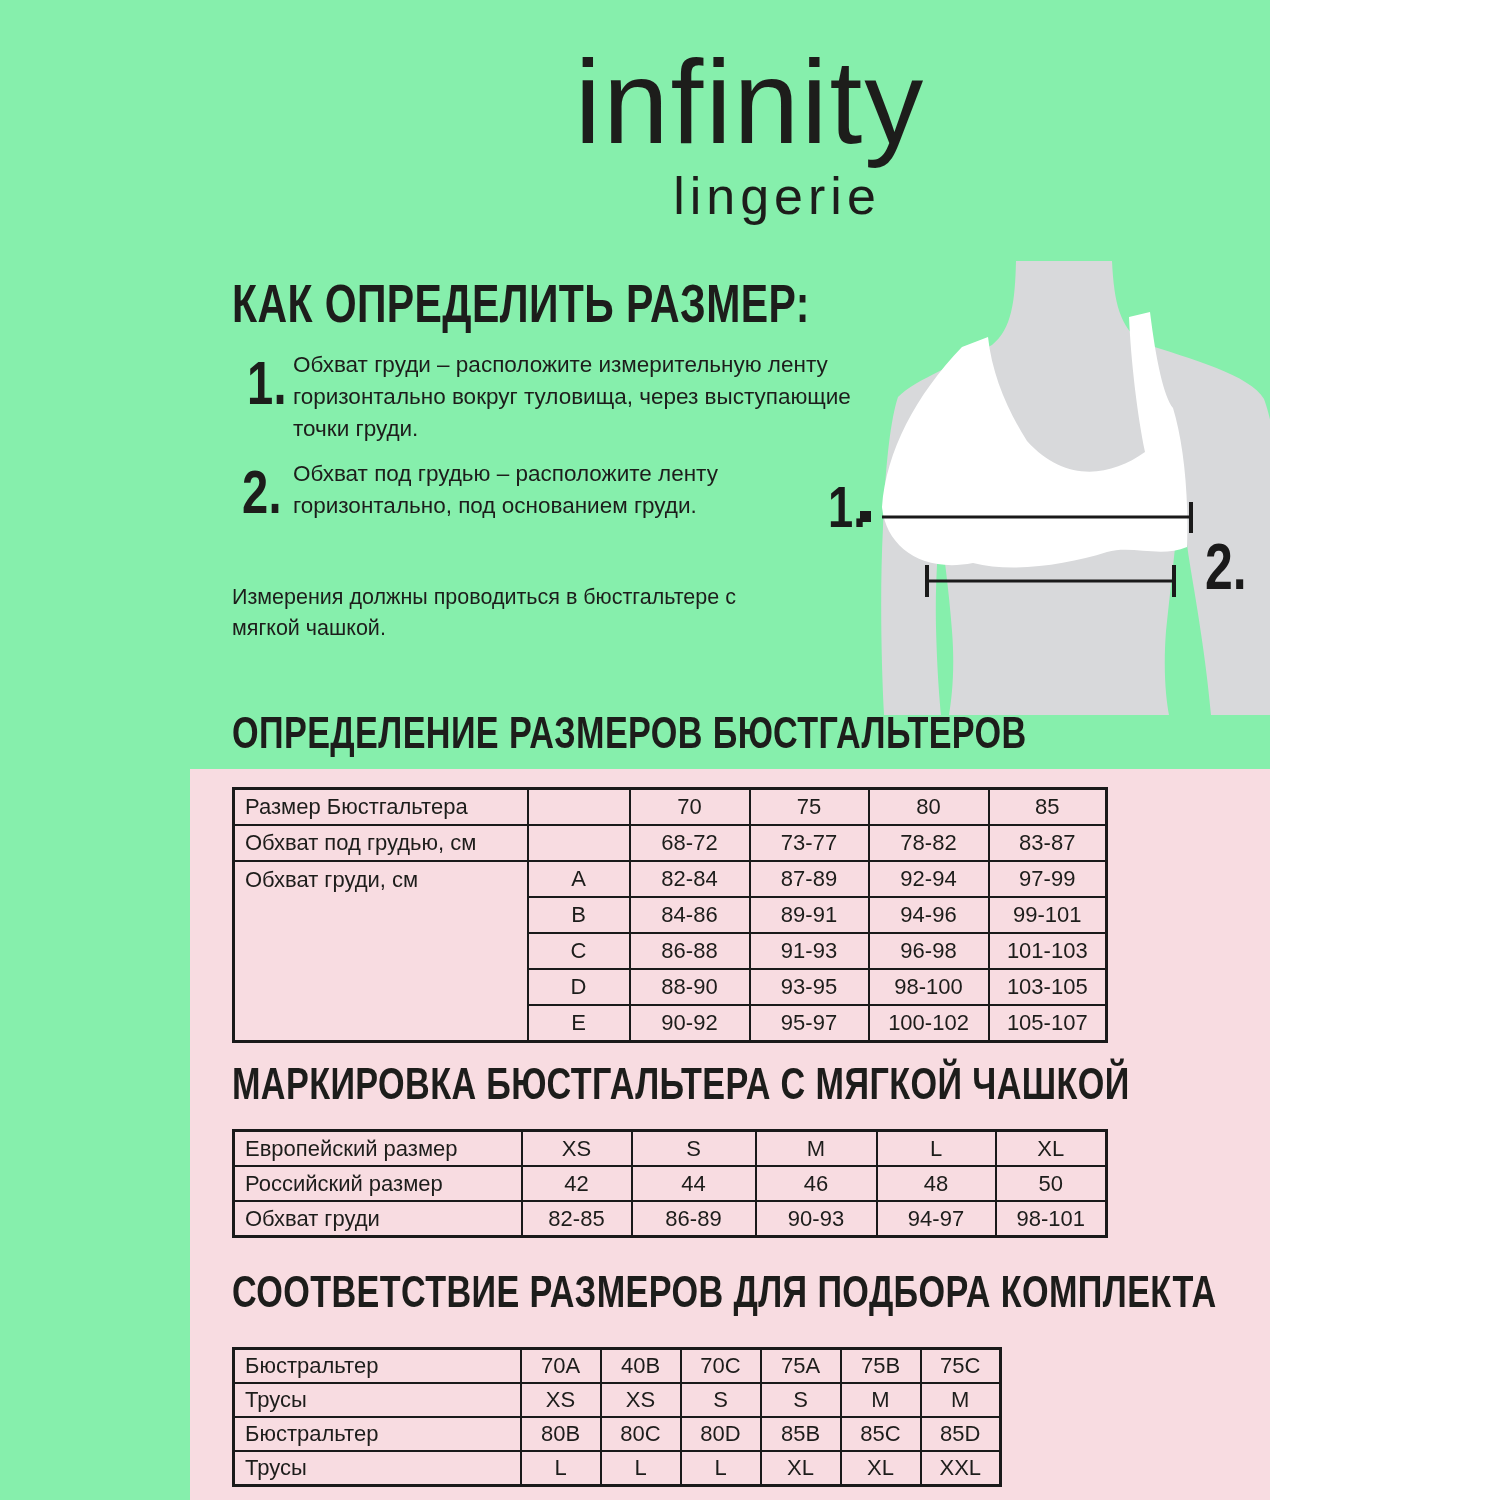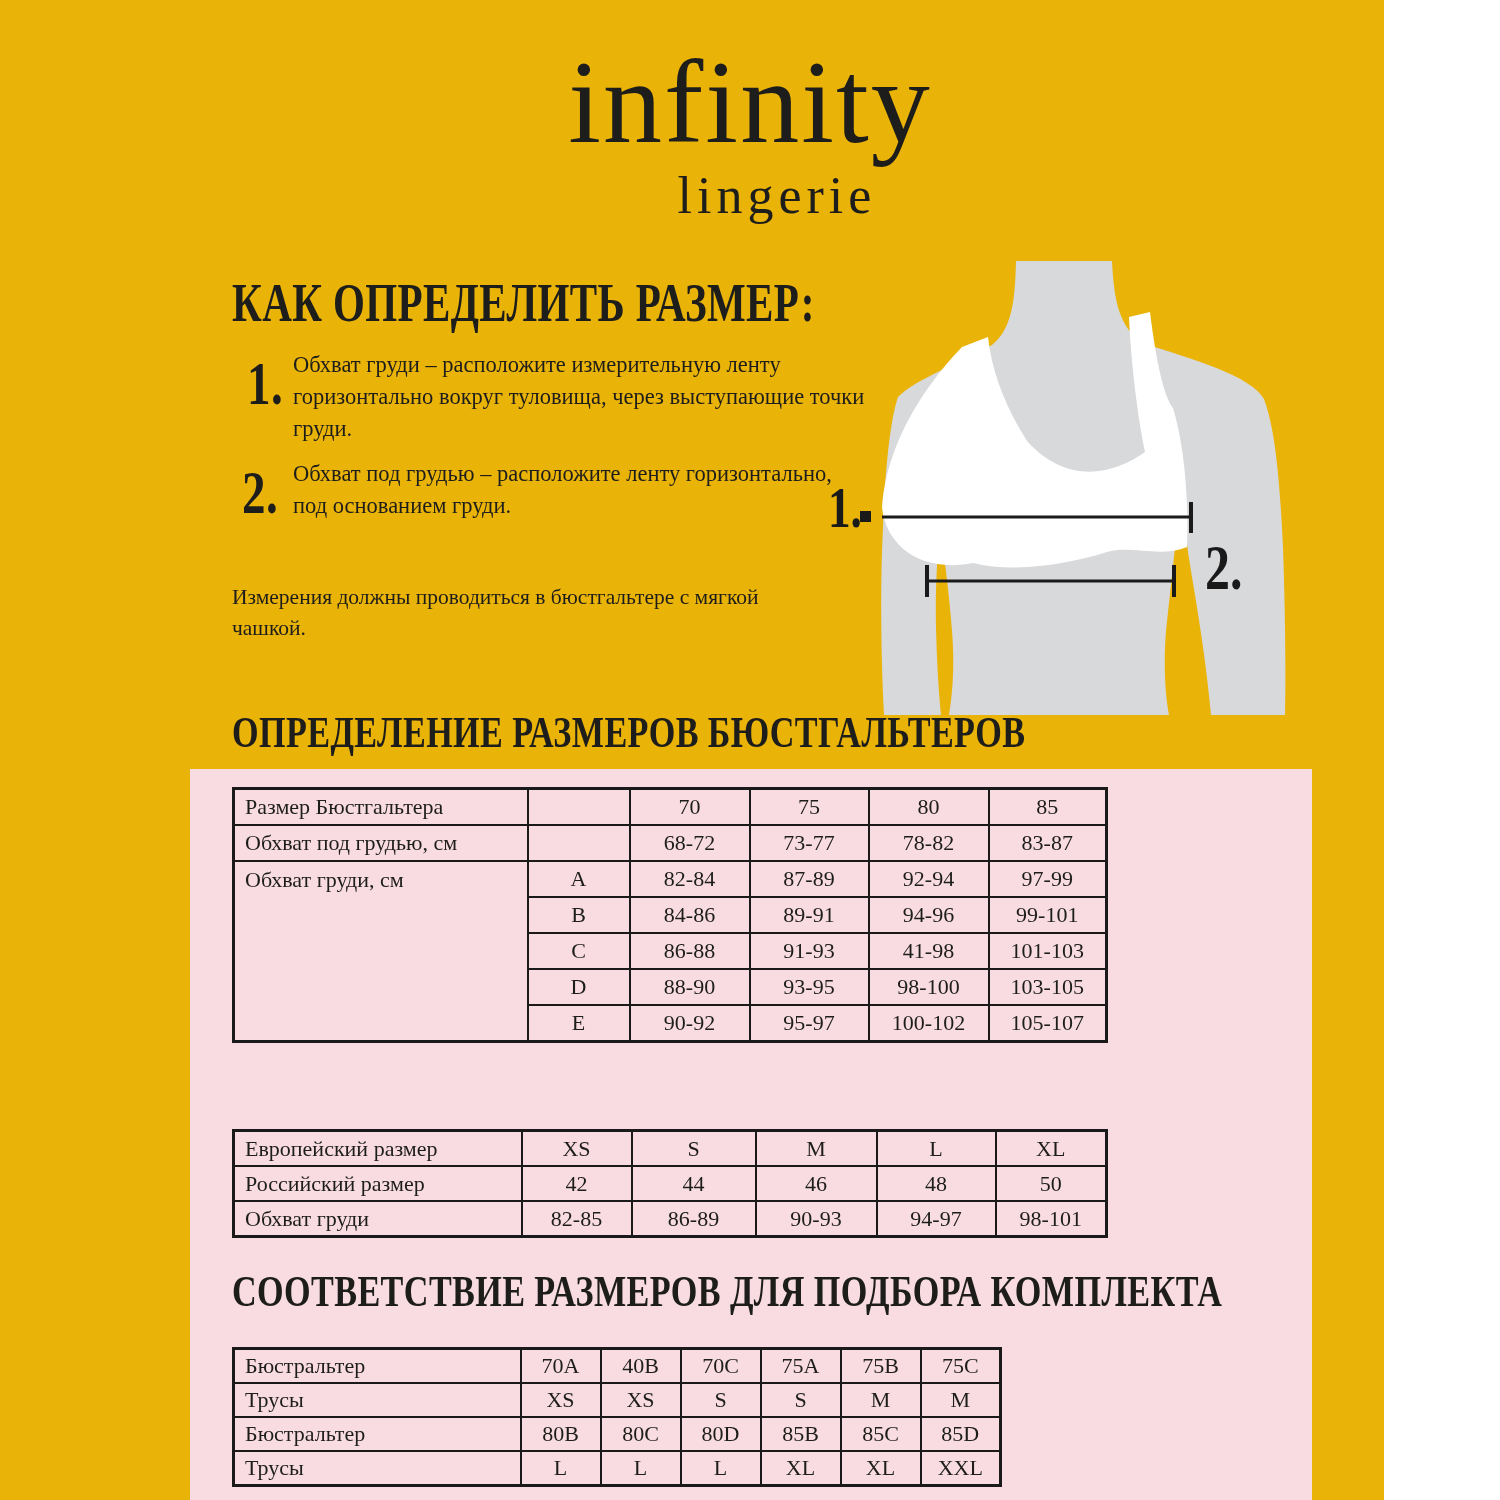--- a/index.html
+++ b/index.html
@@ -1,18 +1,18 @@
 <!DOCTYPE html>
 <html><head>
 <meta charset="utf-8">
 <style>
   html,body{margin:0;padding:0;background:#ffffff;}
   #canvas{
-    position:relative;width:1384px;height:1500px;background:#eab308;
-    font-family:Liberation Serif, serif;color:#1d1d1b;overflow:hidden;
+    position:relative;width:1270px;height:1500px;background:#86efac;
+    font-family:Liberation Sans, sans-serif;color:#1d1d1b;overflow:hidden;
   }
   .abs{position:absolute;}
   
   .cond{
     display:block;transform:scaleX(0.76);transform-origin:0 50%;
     white-space:nowrap;font-weight:700;letter-spacing:0.5px;line-height:1;
   }
   .logo-wrap{left:0;top:38px;width:1500px;text-align:center;}
   .logo-name{font-size:118px;font-weight:400;letter-spacing:2px;line-height:1.1;}
   .logo-sub{font-size:52px;font-weight:400;letter-spacing:5px;line-height:1;position:relative;left:27px;margin-top:2px;}
@@ -156,40 +156,43 @@
       <td>B</td>
       <td>84-86</td>
       <td>89-91</td>
       <td>94-96</td>
       <td>99-101</td>
     </tr>
     <tr>
       <td>C</td>
       <td>86-88</td>
       <td>91-93</td>
-      <td>41-98</td>
+      <td>96-98</td>
       <td>101-103</td>
     </tr>
     <tr>
       <td>D</td>
       <td>88-90</td>
       <td>93-95</td>
       <td>98-100</td>
       <td>103-105</td>
     </tr>
     <tr>
       <td>E</td>
       <td>90-92</td>
       <td>95-97</td>
       <td>100-102</td>
       <td>105-107</td>
     </tr>
   </tbody>
     </table>
 
+  <div class="abs tbl-title" style="left:232px;top:1061px;">
+    <span class="cond">МАРКИРОВКА БЮСТГАЛЬТЕРА С МЯГКОЙ ЧАШКОЙ</span>
+  </div>
 
   <table class="abs t t2" style="left:232px;top:1129px;width:873px;">
     <colgroup>
         <col style="width:288px">
         <col style="width:110px">
         <col style="width:124px">
         <col style="width:121px">
         <col style="width:119px">
         <col style="width:111px">
       </colgroup>

